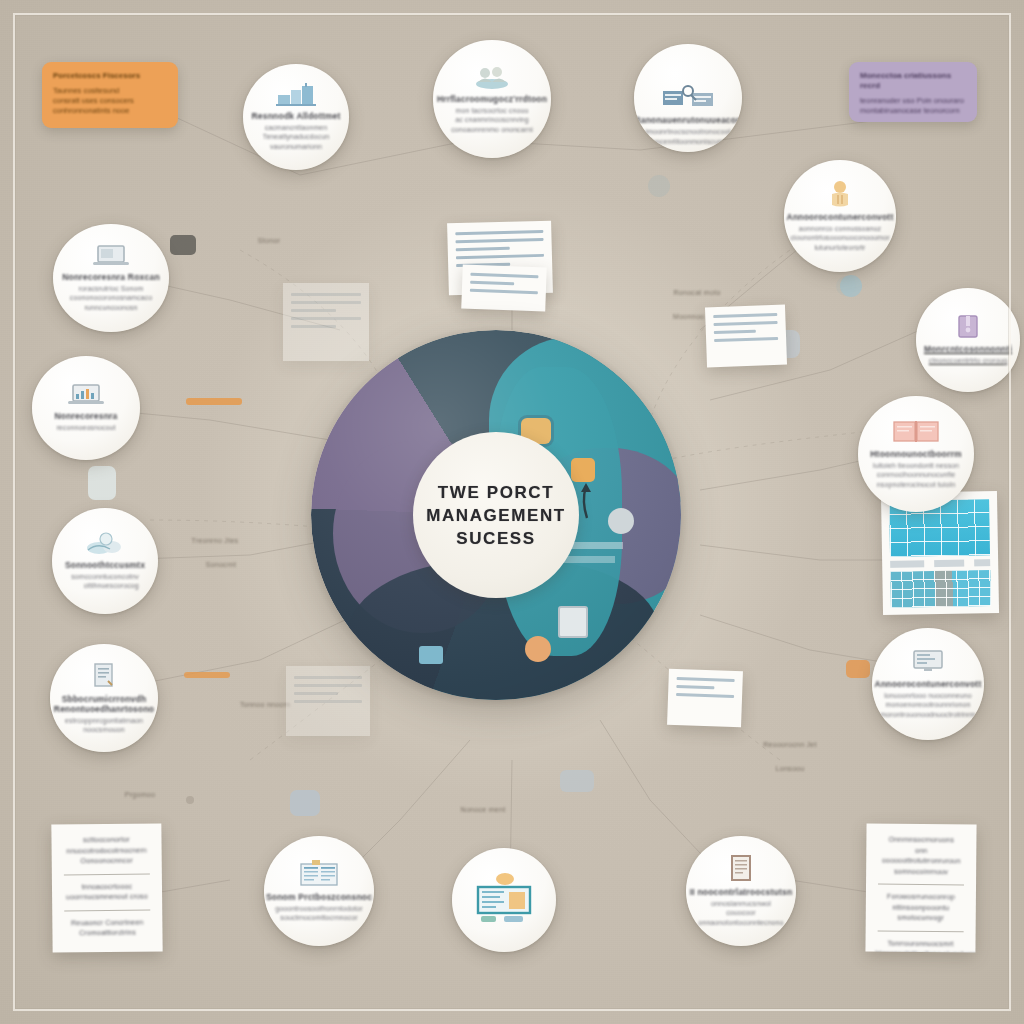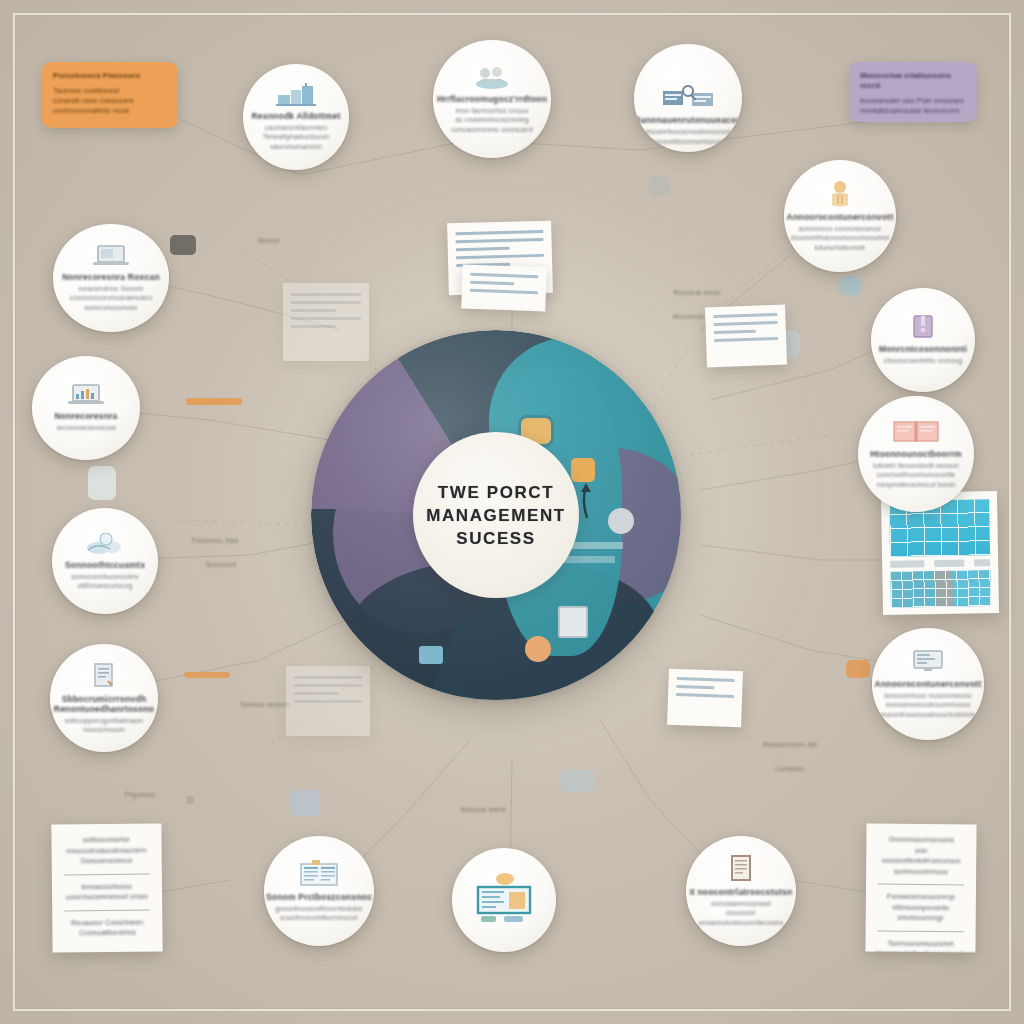--- a/index.html
+++ b/index.html
@@ -348,21 +348,21 @@
       <rect x="9" y="11" width="3" height="5" fill="#6fa3bb"></rect>
       <rect x="14" y="8" width="3" height="8" fill="#6fa3bb"></rect>
       <rect x="19" y="6" width="3" height="10" fill="#e6a45c"></rect>
       <rect x="24" y="10" width="3" height="6" fill="#6fa3bb"></rect>
       <rect x="1" y="18" width="36" height="3" rx="1.5" fill="#b7c1c7"></rect>
     </svg>
     <div class="ntitle">Nonrecoresnra</div>
     <div class="nbody" style="white-space:pre-line;">reconnoeosnocout</div>
   </div>
 
-  <div class="node" style="left:52px;top:508px;width:106px;height:106px;">
+  <div class="node" style="left:52px;top:508px;width:106px;height:106px;text-align:right;">
     <svg class="nicon" width="42" height="24" viewBox="0 0 42 24">
       <ellipse cx="15" cy="16" rx="12" ry="6" fill="#cfe4ea"></ellipse>
       <ellipse cx="28" cy="15" rx="9" ry="6" fill="#dfeaee"></ellipse>
       <ellipse cx="22" cy="7" rx="6" ry="6" fill="#e8f1f3" stroke="#a9c6cf" stroke-width="1.2"></ellipse>
       <path d="M4 18 Q14 10 26 17" stroke="#8fb6c2" stroke-width="1.4" fill="none"></path>
     </svg>
     <div class="ntitle">Sonnoothtccusmtx</div>
     <div class="nbody" style="white-space:pre-line;">somcconntuconcotnv
 ottihnuescorocog</div>
   </div>
@@ -387,21 +387,21 @@
       <path d="M5 14 Q13 11 21 14 L21 25 Q13 28 5 25 Z" fill="#f2d6a4"></path>
       <path d="M11 15 L11 24" stroke="#dcb174" stroke-width="1.4"></path>
       <path d="M15 15 L15 24" stroke="#dcb174" stroke-width="1.4"></path>
     </svg>
     <div class="ntitle">Annoorocontunerconvott</div>
     <div class="nbody" style="white-space:pre-line;">aonnonrco connussoanuz
 ciounontrtosooonuoconooumor
 lutunurtoteorsrtr</div>
   </div>
 
-  <div class="node" style="left:871px;top:288px;width:104px;height:104px;">
+  <div class="node" style="left:916px;top:288px;width:104px;height:104px;text-decoration:underline;">
     <svg class="nicon" width="24" height="26" viewBox="0 0 24 26">
       <rect x="3" y="2" width="18" height="21" rx="2" fill="#c8b5d4" stroke="#a891bb" stroke-width="1.4"></rect>
       <rect x="10" y="2" width="4" height="10" fill="#e5d9ec"></rect>
       <circle cx="12" cy="16" r="2.4" fill="#e5d9ec"></circle>
     </svg>
     <div class="ntitle">Monrcntcosonnonnti</div>
     <div class="nbody" style="white-space:pre-line;">ctnonccoentrtrto croroug</div>
   </div>
 
   <div class="node" style="left:858px;top:396px;width:116px;height:116px;">

